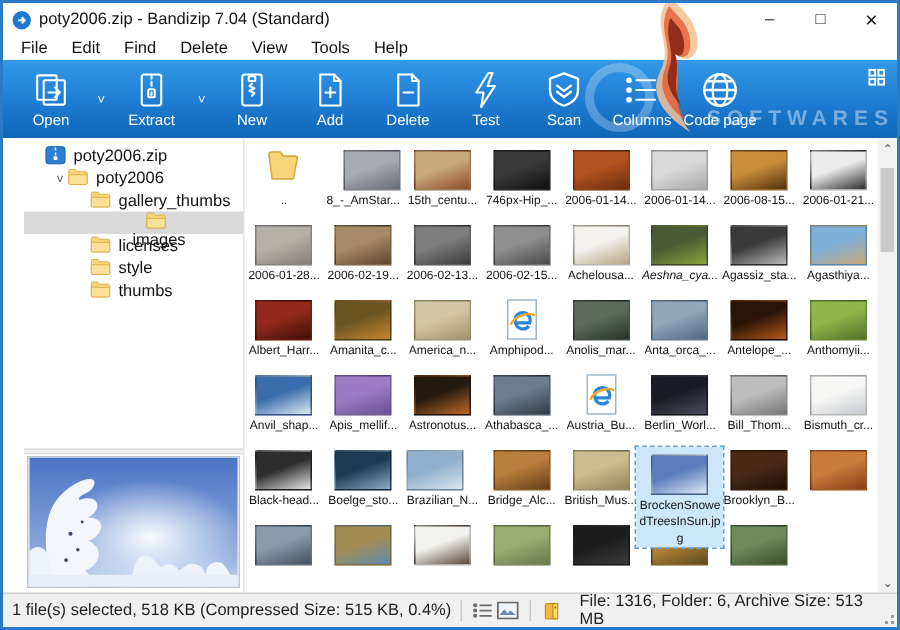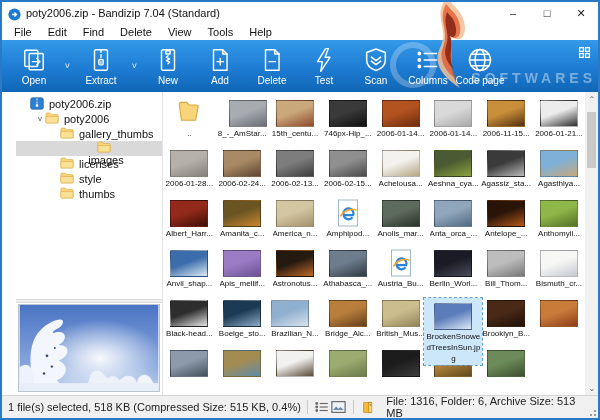--- a/index.html
+++ b/index.html
@@ -359,21 +359,21 @@
               <div class="thumb" style="background: linear-gradient(160deg, rgb(217, 217, 217) 0%, rgb(217, 217, 217) 45%, rgb(169, 169, 169) 100%);"></div>
             </div>
             <div class="flabel">2006-01-14...</div>
           </div>
         </div>
         <div class="cell" title="2006-01-15...">
           <div style="display: flex; flex-direction: column; align-items: center;">
             <div class="thumbwrap">
               <div class="thumb" style="background: linear-gradient(160deg, rgb(201, 142, 58) 0%, rgb(201, 142, 58) 45%, rgb(83, 48, 15) 100%);"></div>
             </div>
-            <div class="flabel">2006-11-15...</div>
+            <div class="flabel">2006-08-15...</div>
           </div>
         </div>
         <div class="cell" title="2006-01-21...">
           <div style="display: flex; flex-direction: column; align-items: center;">
             <div class="thumbwrap">
               <div class="thumb" style="background: linear-gradient(160deg, rgb(236, 236, 236) 0%, rgb(236, 236, 236) 45%, rgb(46, 46, 46) 100%);"></div>
             </div>
             <div class="flabel">2006-01-21...</div>
           </div>
         </div>
@@ -383,21 +383,21 @@
               <div class="thumb" style="background: linear-gradient(160deg, rgb(181, 177, 169) 0%, rgb(181, 177, 169) 45%, rgb(132, 128, 122) 100%);"></div>
             </div>
             <div class="flabel">2006-01-28...</div>
           </div>
         </div>
         <div class="cell" title="2006-02-04...">
           <div style="display: flex; flex-direction: column; align-items: center;">
             <div class="thumbwrap">
               <div class="thumb" style="background: linear-gradient(160deg, rgb(169, 138, 102) 0%, rgb(169, 138, 102) 45%, rgb(93, 70, 48) 100%);"></div>
             </div>
-            <div class="flabel">2006-02-24...</div>
+            <div class="flabel">2006-02-19...</div>
           </div>
         </div>
         <div class="cell" title="2006-02-13...">
           <div style="display: flex; flex-direction: column; align-items: center;">
             <div class="thumbwrap">
               <div class="thumb" style="background: linear-gradient(160deg, rgb(125, 125, 125) 0%, rgb(125, 125, 125) 45%, rgb(60, 60, 60) 100%);"></div>
             </div>
             <div class="flabel">2006-02-13...</div>
           </div>
         </div>
@@ -411,21 +411,21 @@
         </div>
         <div class="cell" title="Achelousa...">
           <div style="display: flex; flex-direction: column; align-items: center;">
             <div class="thumbwrap">
               <div class="thumb" style="background: linear-gradient(160deg, rgb(243, 242, 238) 0%, rgb(243, 242, 238) 45%, rgb(180, 164, 131) 100%);"></div>
             </div>
             <div class="flabel">Achelousa...</div>
           </div>
         </div>
         <div class="cell" title="Aeshna_cya...">
-          <div style="display: flex; flex-direction: column; align-items: center;">
+          <div style="display: flex; flex-direction: column; align-items: center; font-style: italic;">
             <div class="thumbwrap">
               <div class="thumb" style="background: linear-gradient(160deg, rgb(75, 90, 50) 0%, rgb(75, 90, 50) 45%, rgb(138, 162, 62) 100%);"></div>
             </div>
             <div class="flabel">Aeshna_cya...</div>
           </div>
         </div>
         <div class="cell" title="Agassiz_sta...">
           <div style="display: flex; flex-direction: column; align-items: center;">
             <div class="thumbwrap">
               <div class="thumb" style="background: linear-gradient(160deg, rgb(58, 58, 58) 0%, rgb(58, 58, 58) 45%, rgb(185, 185, 185) 100%);"></div>

